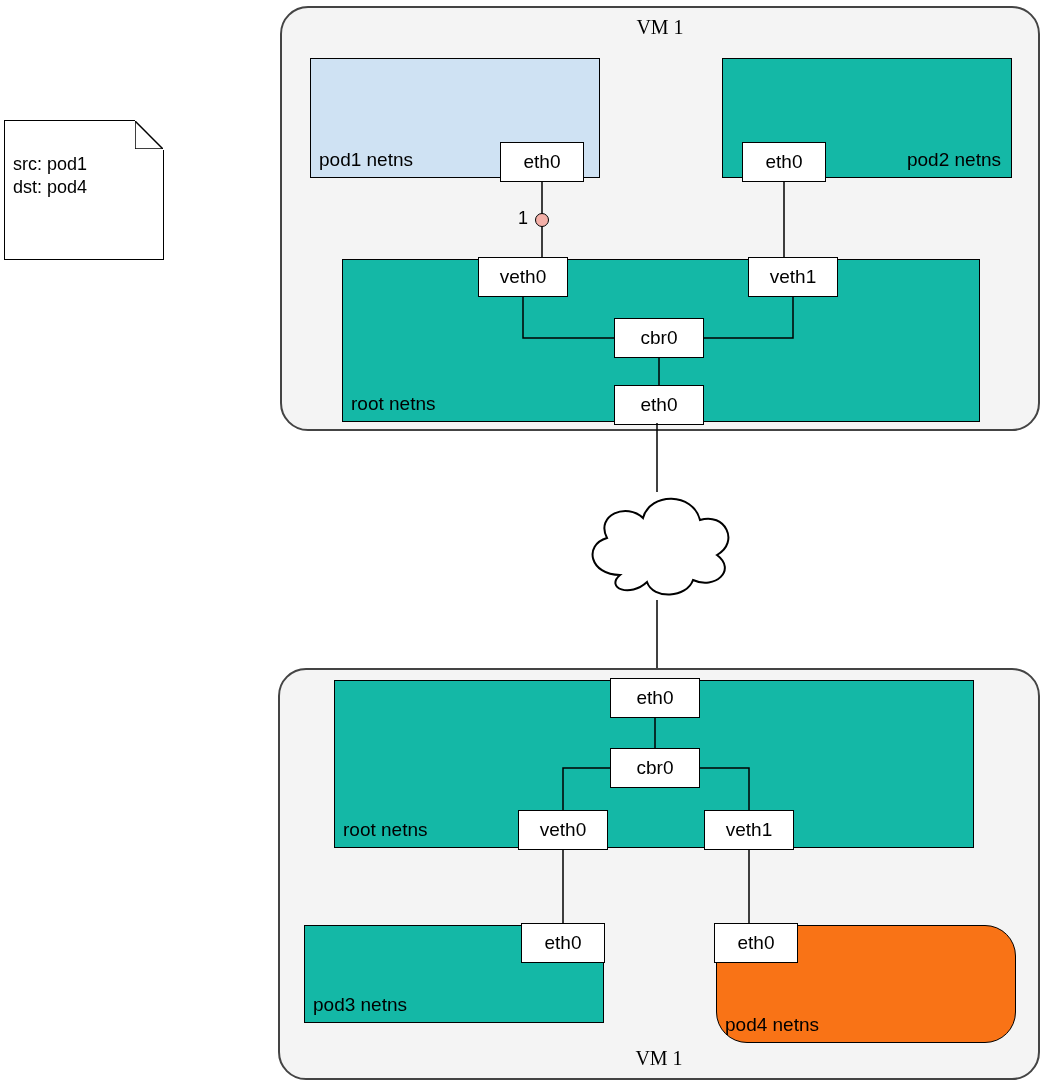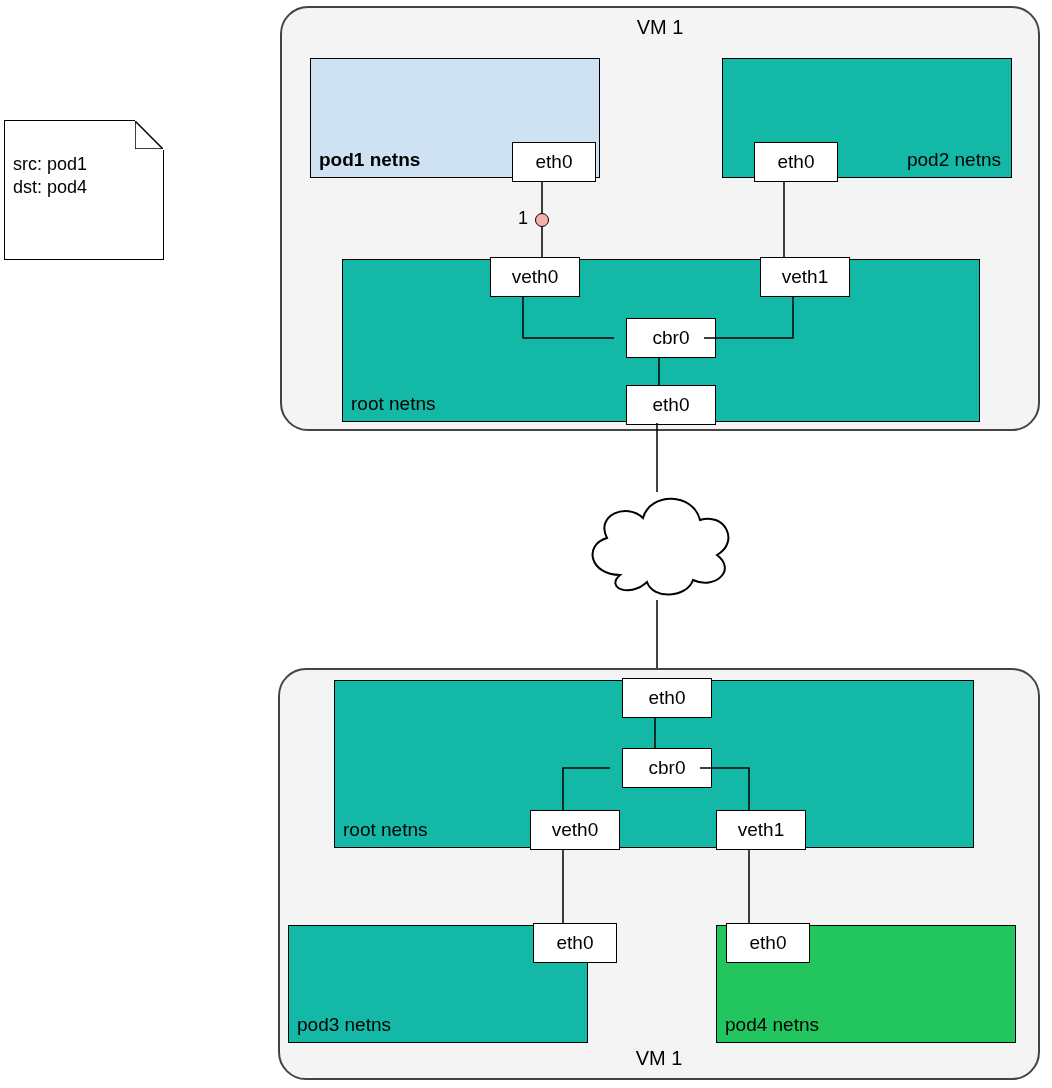--- a/index.html
+++ b/index.html
@@ -21,21 +21,20 @@
     border-radius: 28px;
     background: #f4f4f4;
   }
   .box {
     border: 1.5px solid #000;
     background: #fff;
     display: flex;
     align-items: center;
     justify-content: center;
     font-size: 19px;
-    margin-left: 12px;
   }
   .big-box {
     border: 1.5px solid #000;
     background: #14b8a6;
   }
   .label-bl {
     position: absolute;
     left: 8px;
     bottom: 6px;
     font-size: 19px;
@@ -44,20 +43,21 @@
     position: absolute;
     right: 10px;
     bottom: 6px;
     font-size: 19px;
   }
   .vm-title {
     position: absolute;
     font-size: 20px;
     left: 50%;
     transform: translateX(-50%);
+    font-family: Liberation Serif, serif;
   }
   .note {
     border: 1.5px solid #000;
     background: #fff;
     padding: 10px 8px;
     font-size: 18px;
     line-height: 1.3;
   }
   .note-clip {
     position:absolute;
@@ -68,21 +68,21 @@
   .dot {
     width:14px; height:14px;
     border-radius:50%;
     background:#f4b0a8;
     border:1.5px solid #000;
   }
   .step-num {
     font-size:18px;
   }
   .pod1-hl { background:#cfe2f3; }
-  .pod4-hl { background:#22c55e; }
+  .pod4-hl { background:#f97316;border-radius:31px; }
 </style>
 </head>
 <body>
 
 <div class="canvas">
 
   <div class="abs" style="left:4px; top:120px; width:160px; height:140px;">
     <div class="note abs" style="left:0; top:0; right:0; bottom:0;">
       <div class="note-clip"></div>
       <div class="abs" style="right:0; top:0; width:28px; height:28px; border-left:1.5px solid #000; border-bottom:1.5px solid #000; background:#fff;"></div>
@@ -91,21 +91,21 @@
         <line x1="0" y1="0" x2="28" y2="28" stroke="#000" stroke-width="1.5"></line>
       </svg>
       <div style="margin-top:22px;">src: pod1</div>
       <div>dst: pod4</div>
     </div>
   </div>
 
   <div class="abs vm" style="left:280px; top:6px; width:760px; height:425px;">
     <div class="vm-title" style="top:8px;">VM 1</div>
 
-    <div class="abs big-box pod1-hl" style="left:28px; top:50px; width:290px; height:120px;font-weight:bold;">
+    <div class="abs big-box pod1-hl" style="left:28px; top:50px; width:290px; height:120px;">
       <span class="label-bl">pod1 netns</span>
     </div>
     <div class="abs box" style="left:218px; top:134px; width:84px; height:40px;">eth0</div>
 
     <div class="abs big-box" style="left:440px; top:50px; width:290px; height:120px;">
       <span class="label-br">pod2 netns</span>
     </div>
     <div class="abs box" style="left:460px; top:134px; width:84px; height:40px;">eth0</div>
 
     <div class="abs big-box" style="left:60px; top:251px; width:638px; height:163px;">
@@ -161,21 +161,21 @@
     </div>
 
     <div class="abs box" style="left:330px; top:8px; width:90px; height:40px;">eth0</div>
 
     <div class="abs box" style="left:330px; top:78px; width:90px; height:40px;">cbr0</div>
 
     <div class="abs box" style="left:238px; top:140px; width:90px; height:40px;">veth0</div>
 
     <div class="abs box" style="left:424px; top:140px; width:90px; height:40px;">veth1</div>
 
-    <div class="abs big-box" style="left:8px; top:255px; width:300px; height:118px;padding-left:36px;">
+    <div class="abs big-box" style="left:24px; top:255px; width:300px; height:98px;padding-left:36px;">
       <span class="label-bl">pod3 netns</span>
     </div>
     <div class="abs box" style="left:241px; top:253px; width:84px; height:40px;">eth0</div>
 
     <div class="abs big-box pod4-hl" style="left:436px; top:255px; width:300px; height:118px;">
       <span class="label-bl">pod4 netns</span>
     </div>
     <div class="abs box" style="left:434px; top:253px; width:84px; height:40px; background:#fff;">eth0</div>
 
     <svg class="abs" style="left:0; top:0;" width="762" height="412">

